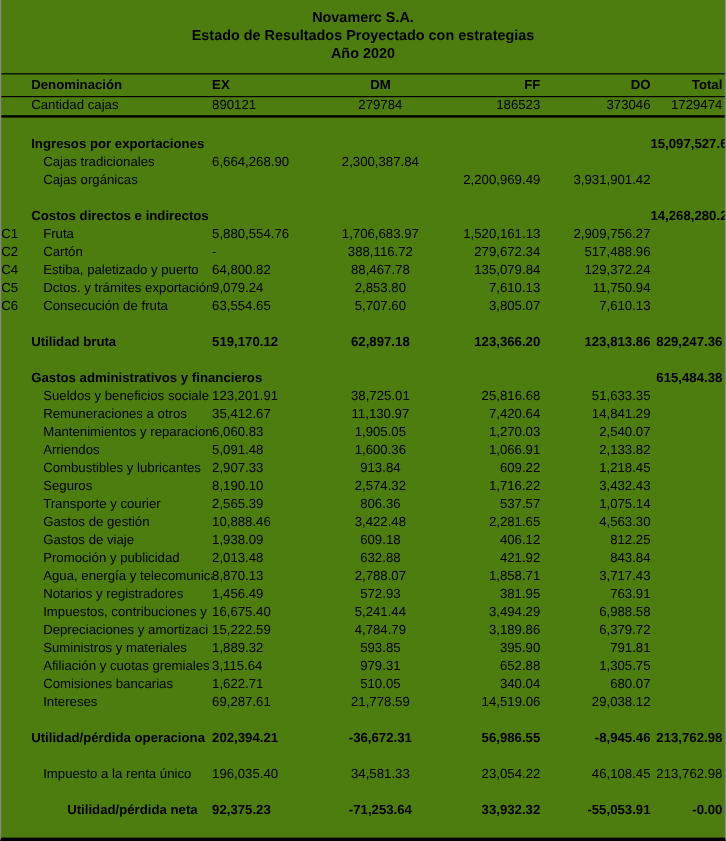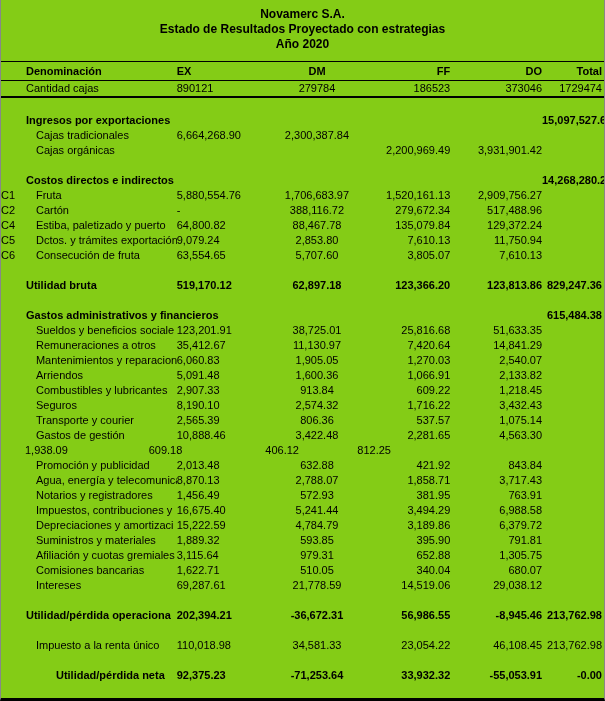--- a/index.html
+++ b/index.html
@@ -4,21 +4,21 @@
 <style>
   html,body{margin:0;padding:0;background:#ffffff;}
   *{box-sizing:border-box;}
   .doc{
     width:605px;height:701px;
     font-family:"Liberation Sans",sans-serif;
     font-size:11px;color:#000;
     border-left:1px solid #888;
     border-right:1px solid #888;
     border-bottom:3px solid #000;
-    background:#84cc16;
+    background:#4d7c0f;
     overflow:hidden;
   }
   .titles{height:62px;padding-top:7px;text-align:center;font-weight:bold;font-size:12px;line-height:15px;border-bottom:1px solid #000;}
   .row{display:flex;height:15px;line-height:15px;white-space:nowrap;}
   .header-row{height:19px;line-height:18px;font-weight:bold;border-bottom:1px solid #000;}
   .qty-row{height:17px;line-height:15px;border-bottom:2px solid #000;}
   .h-label{width:176px;padding-left:25px;overflow:hidden;}
   .hc,.qc{text-align:center;}
   .c-code{width:24px;padding-left:0;overflow:hidden;}
   .c-label{width:152px;padding-left:11px;overflow:hidden;}
@@ -224,20 +224,21 @@
         <div class="c-code"></div>
         <div class="c-label">Gastos de gestión</div>
         <div class="c-ex">10,888.46</div>
         <div class="c-dm">3,422.48</div>
         <div class="c-ff">2,281.65</div>
         <div class="c-do">4,563.30</div>
         <div class="c-total"></div>
       </div>
       <div class="row item">
         <div class="c-code"></div>
+        <div class="c-label">Gastos de viaje</div>
         <div class="c-ex">1,938.09</div>
         <div class="c-dm">609.18</div>
         <div class="c-ff">406.12</div>
         <div class="c-do">812.25</div>
         <div class="c-total"></div>
       </div>
       <div class="row item">
         <div class="c-code"></div>
         <div class="c-label">Promoción y publicidad</div>
         <div class="c-ex">2,013.48</div>
@@ -325,21 +326,21 @@
         <div class="c-ex">202,394.21</div>
         <div class="c-dm">-36,672.31</div>
         <div class="c-ff">56,986.55</div>
         <div class="c-do">-8,945.46</div>
         <div class="c-total">213,762.98</div>
       </div>
       <div class="row blank"></div>
       <div class="row item">
         <div class="c-code"></div>
         <div class="c-label">Impuesto a la renta único</div>
-        <div class="c-ex">110,018.98</div>
+        <div class="c-ex">196,035.40</div>
         <div class="c-dm">34,581.33</div>
         <div class="c-ff">23,054.22</div>
         <div class="c-do">46,108.45</div>
         <div class="c-total">213,762.98</div>
       </div>
       <div class="row blank"></div>
       <div class="row net">
         <div class="c-code"></div>
         <div class="c-label">Utilidad/pérdida neta</div>
         <div class="c-ex">92,375.23</div>

